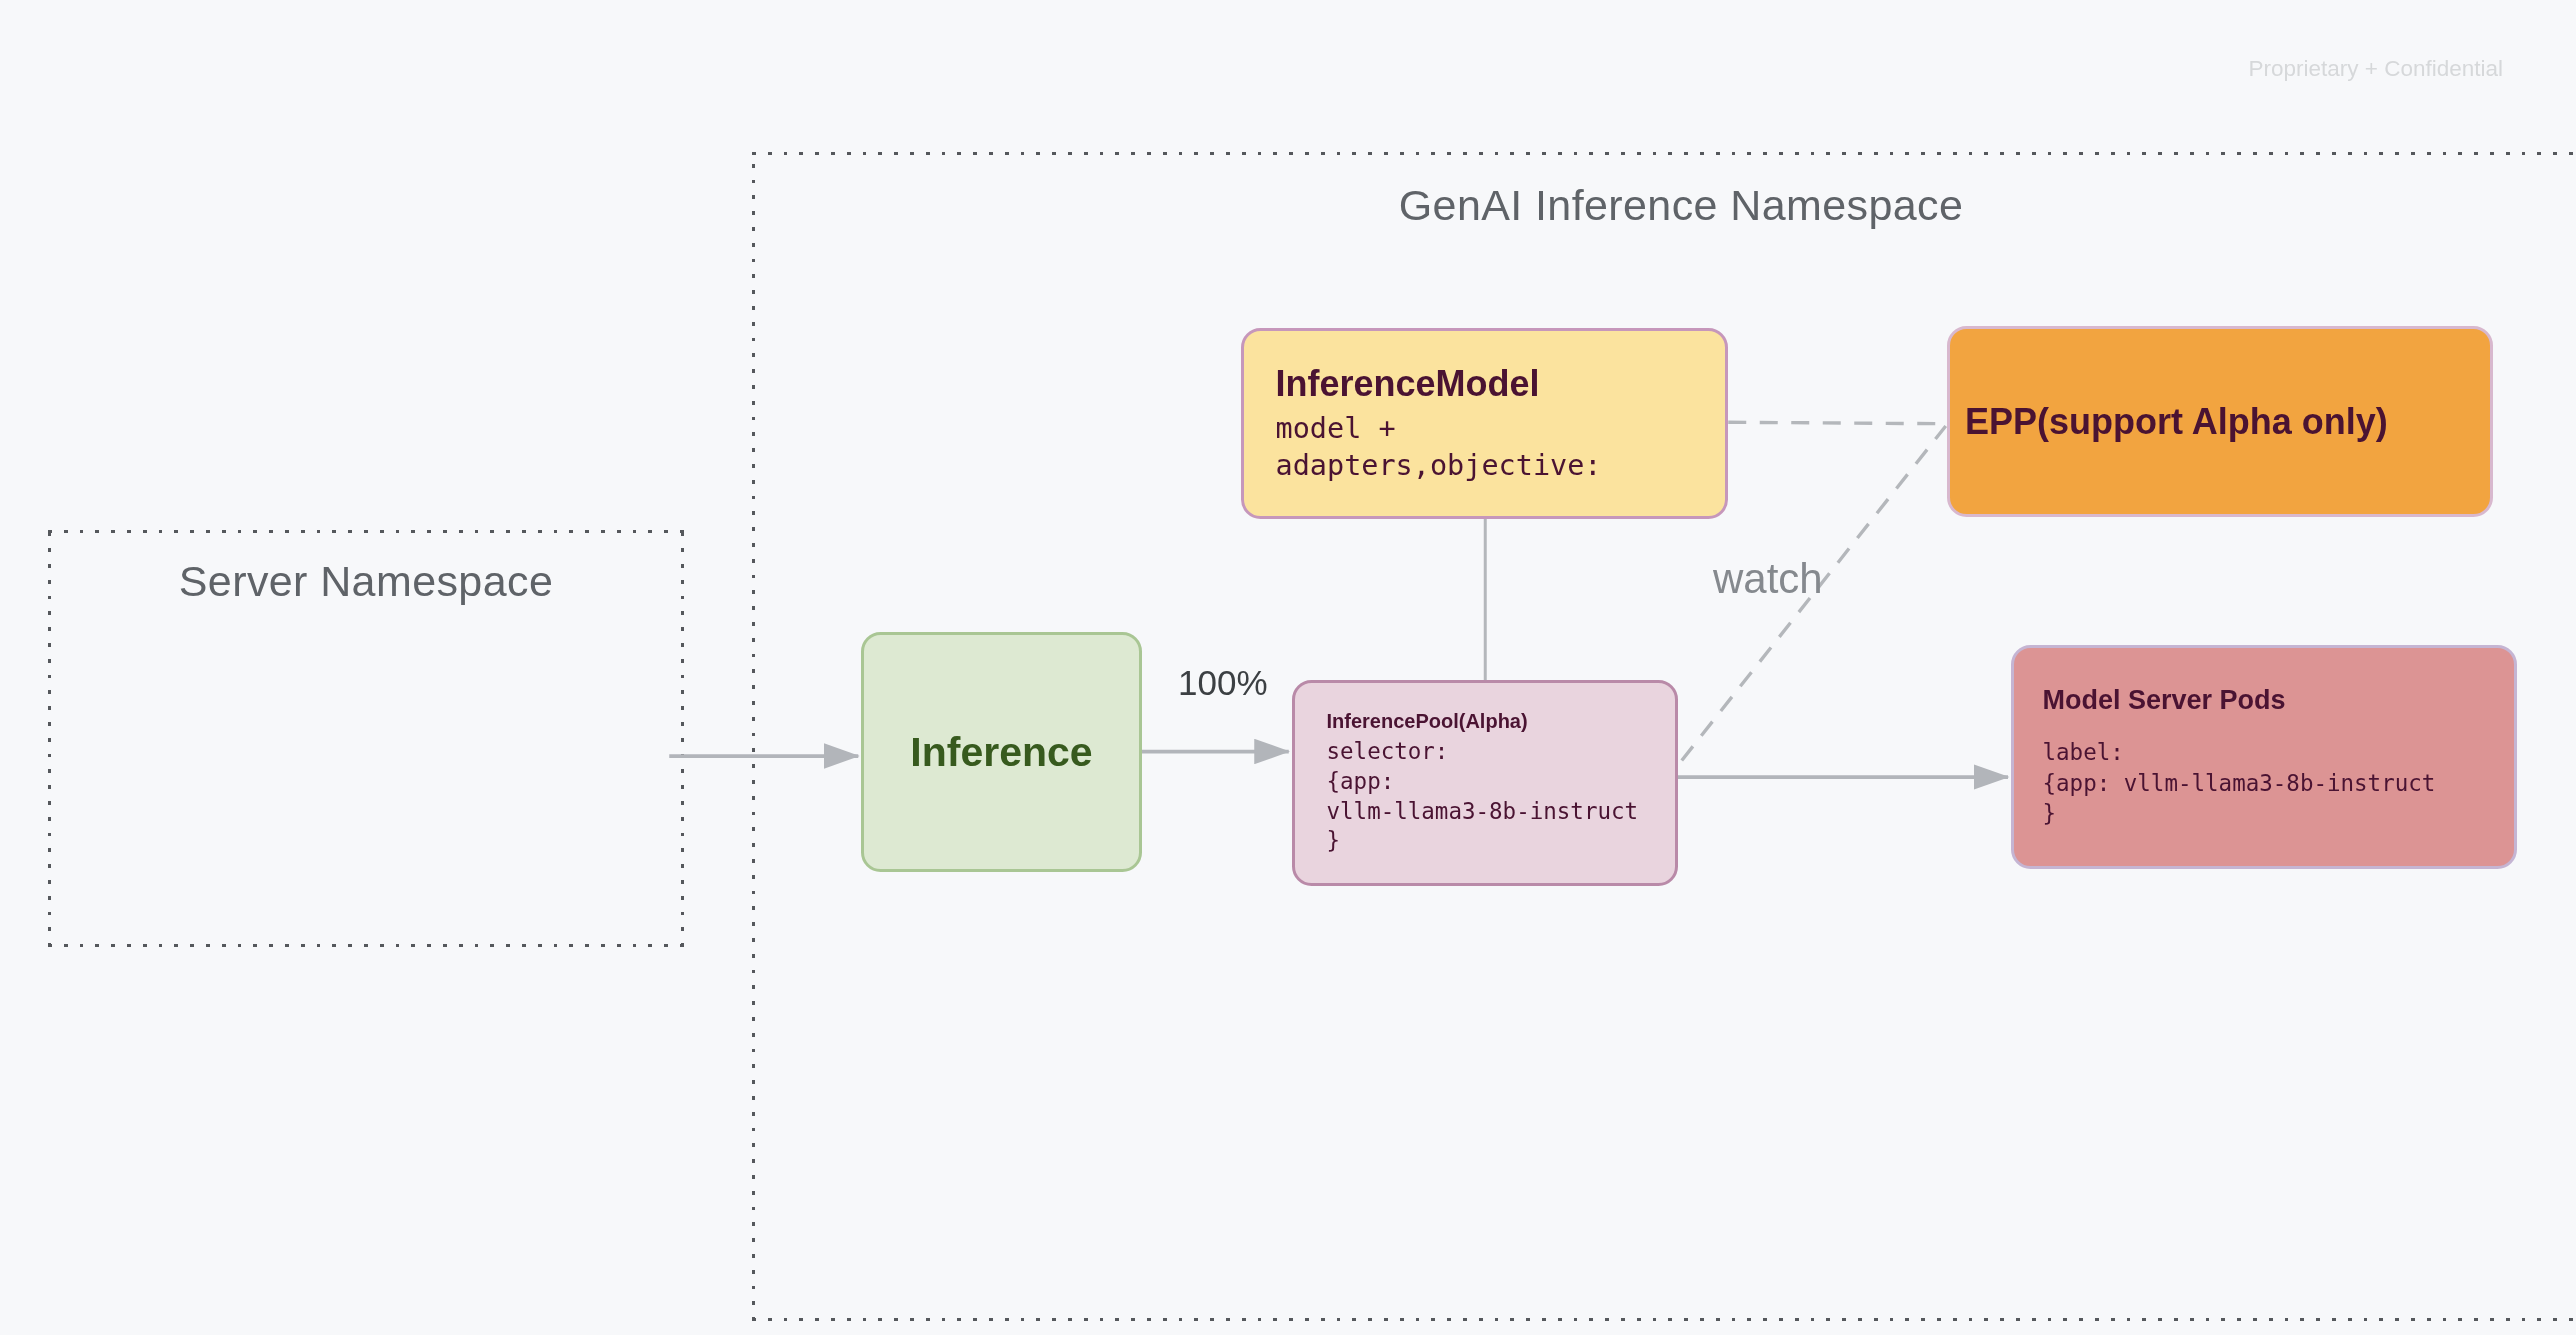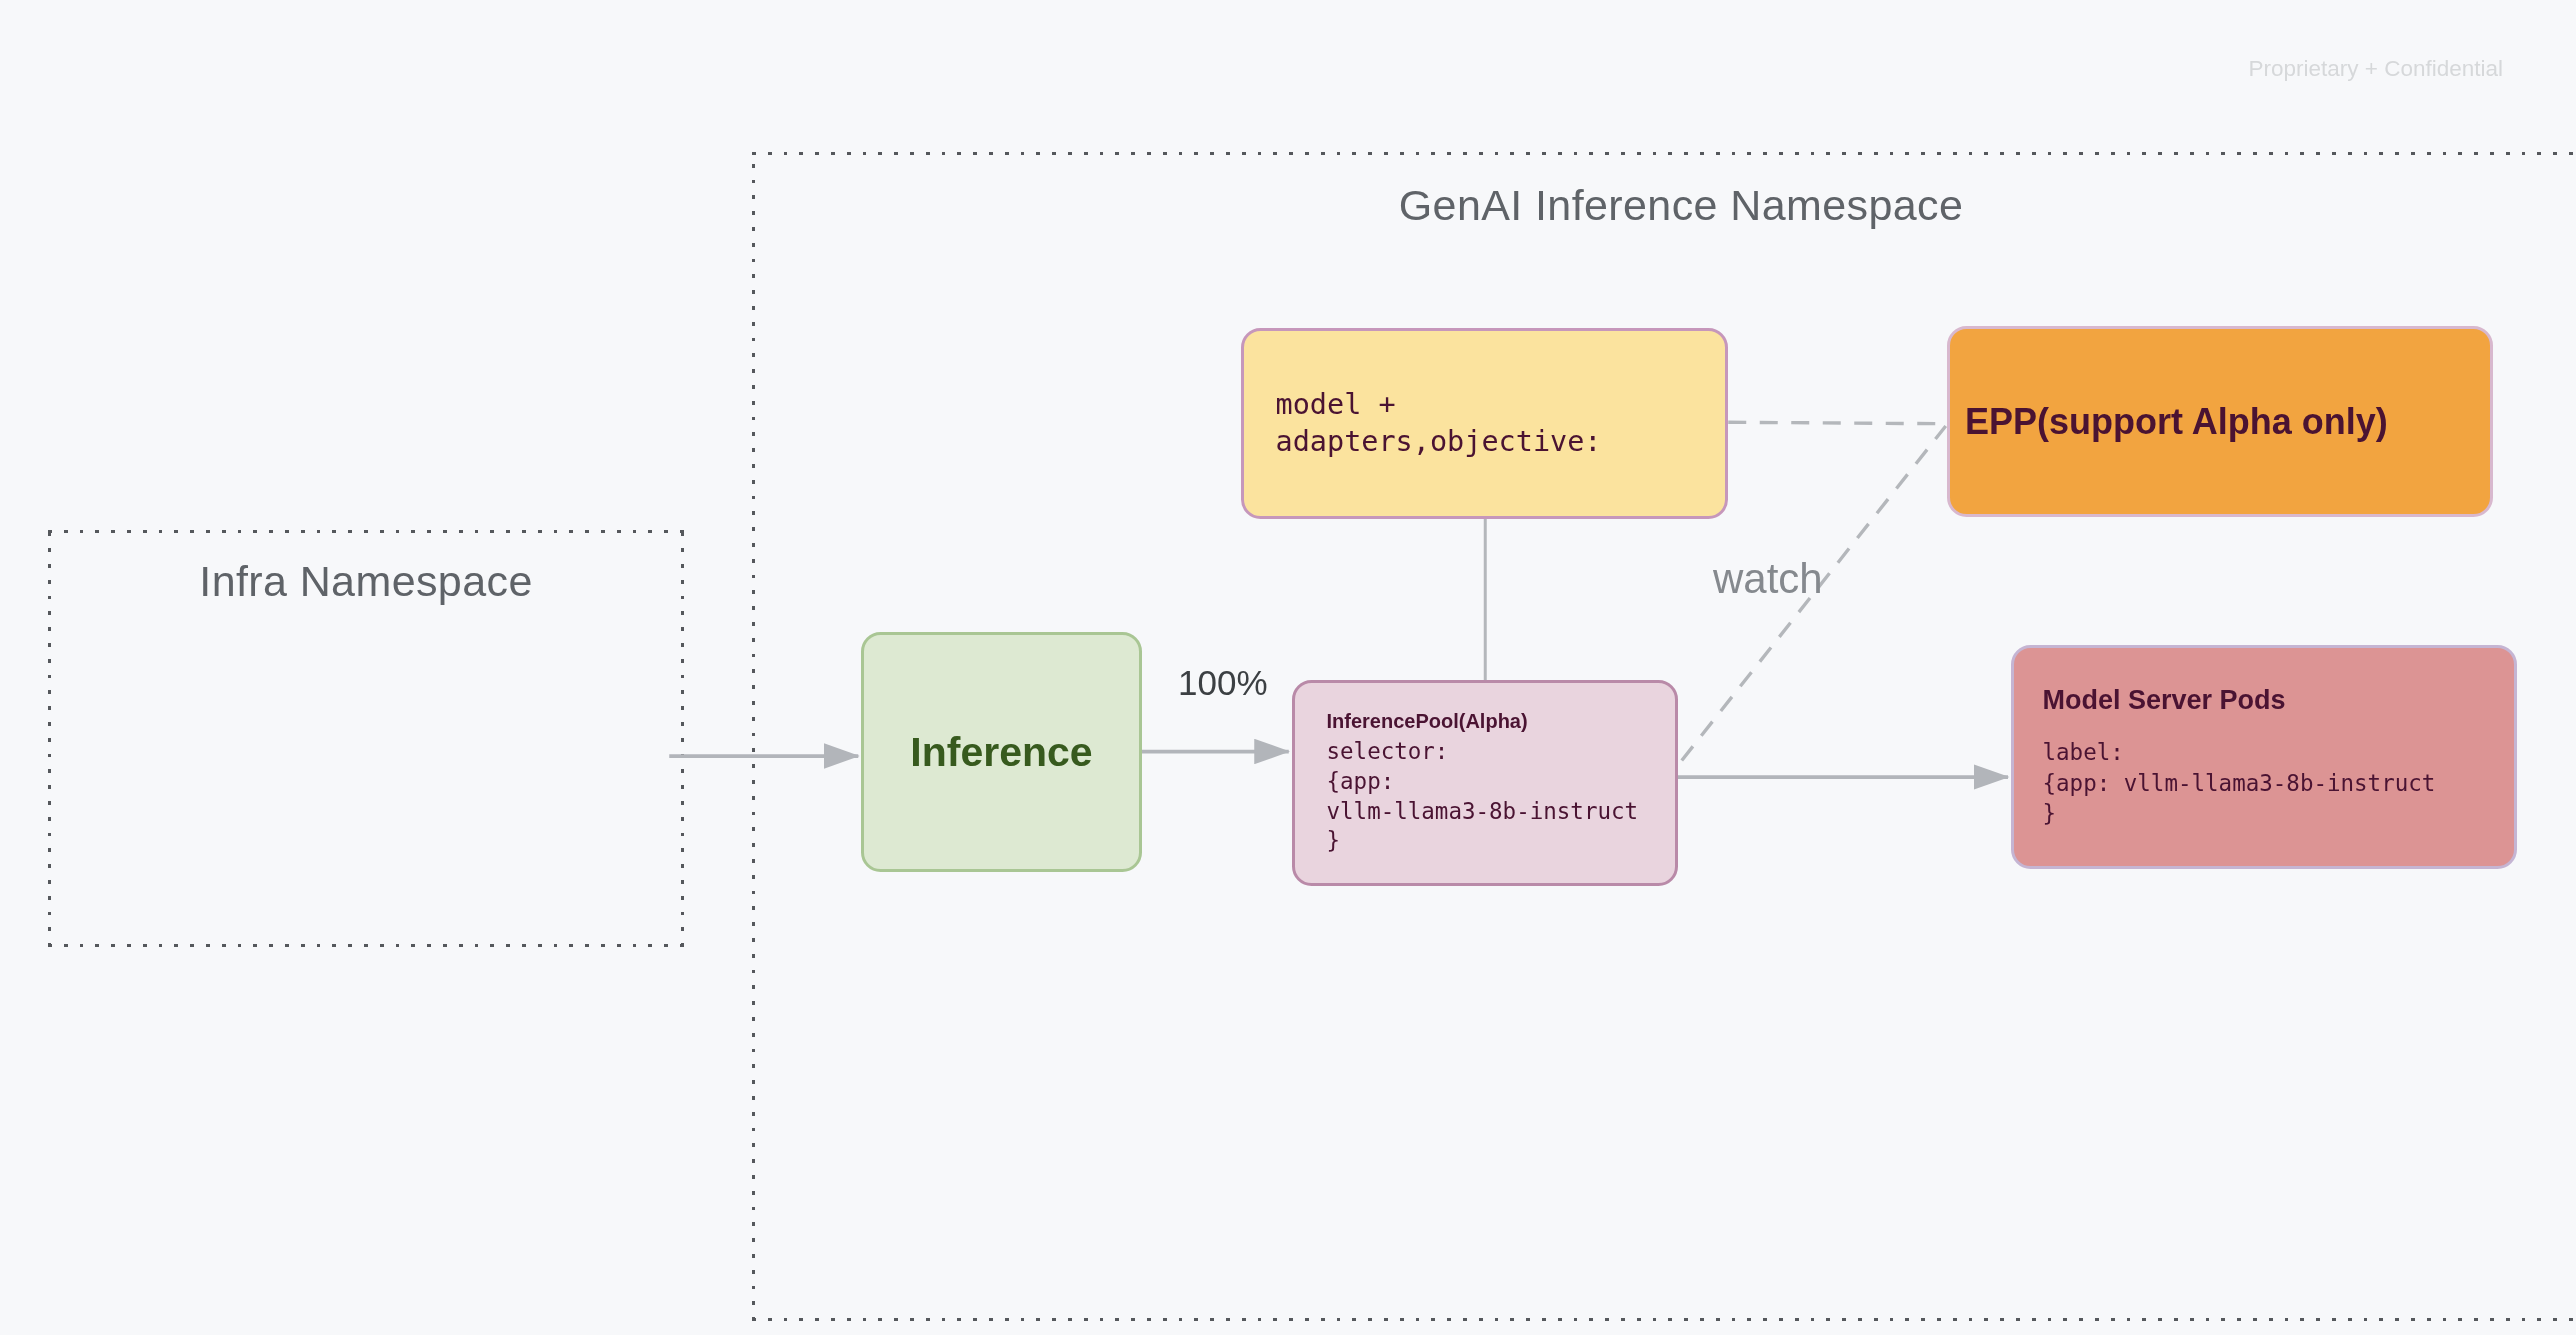--- a/index.html
+++ b/index.html
@@ -104,21 +104,21 @@
   }
 </style>
 </head>
 <body>
 
 <div id="canvas">
 
   <div id="confidential-note">Proprietary + Confidential</div>
 
   <div id="ns-infra" class="dotted-box">
-    <div class="ns-title">Infra Namespace</div>
+    <div class="ns-title">Server Namespace</div>
   </div>
 
   <div id="ns-genai" class="dotted-box">
     <div class="ns-title">GenAI Inference Namespace</div>
   </div>
 
   <svg id="connections" viewBox="0 0 3434 1780" xmlns="http://www.w3.org/2000/svg">
     <defs>
       <marker id="arrowhead" markerUnits="userSpaceOnUse" markerWidth="48" markerHeight="34" viewBox="0 0 48 34" refX="46" refY="17" orient="auto">
         <path d="M0,0 L48,17 L0,34 Z" fill="#b2b5ba"></path>
@@ -131,20 +131,21 @@
     <line x1="2304" y1="563" x2="2594" y2="565" stroke="#b4b7bb" stroke-width="4.5" stroke-dasharray="24 18"></line>
     <line x1="2242" y1="1014" x2="2594" y2="568" stroke="#b4b7bb" stroke-width="4.5" stroke-dasharray="24 18"></line>
   </svg>
 
 
   <div id="node-httproute" class="node" style="background: rgb(221, 233, 210); border-color: rgb(169, 198, 148); color: rgb(55, 90, 30);">
     <div class="title">Inference</div>
   </div>
 
   <div id="node-inference-model" class="node" style="background: rgb(251, 227, 158); border-color: rgb(198, 151, 187); color: rgb(74, 19, 50);">
+    <div class="title">InferenceModel</div>
     <div class="code">model +</div>
     <div class="code">adapters,objective:</div>
   </div>
 
   <div id="node-epp" class="node" style="background: rgb(242, 164, 64); border-color: rgb(216, 184, 206); color: rgb(74, 19, 50);">
     <div class="title">EPP(support Alpha only)</div>
   </div>
 
   <div id="node-inference-pool" class="node" style="background: rgb(233, 212, 222); border-color: rgb(185, 138, 168); color: rgb(74, 19, 50);">
     <div class="title">InferencePool(Alpha)</div>

